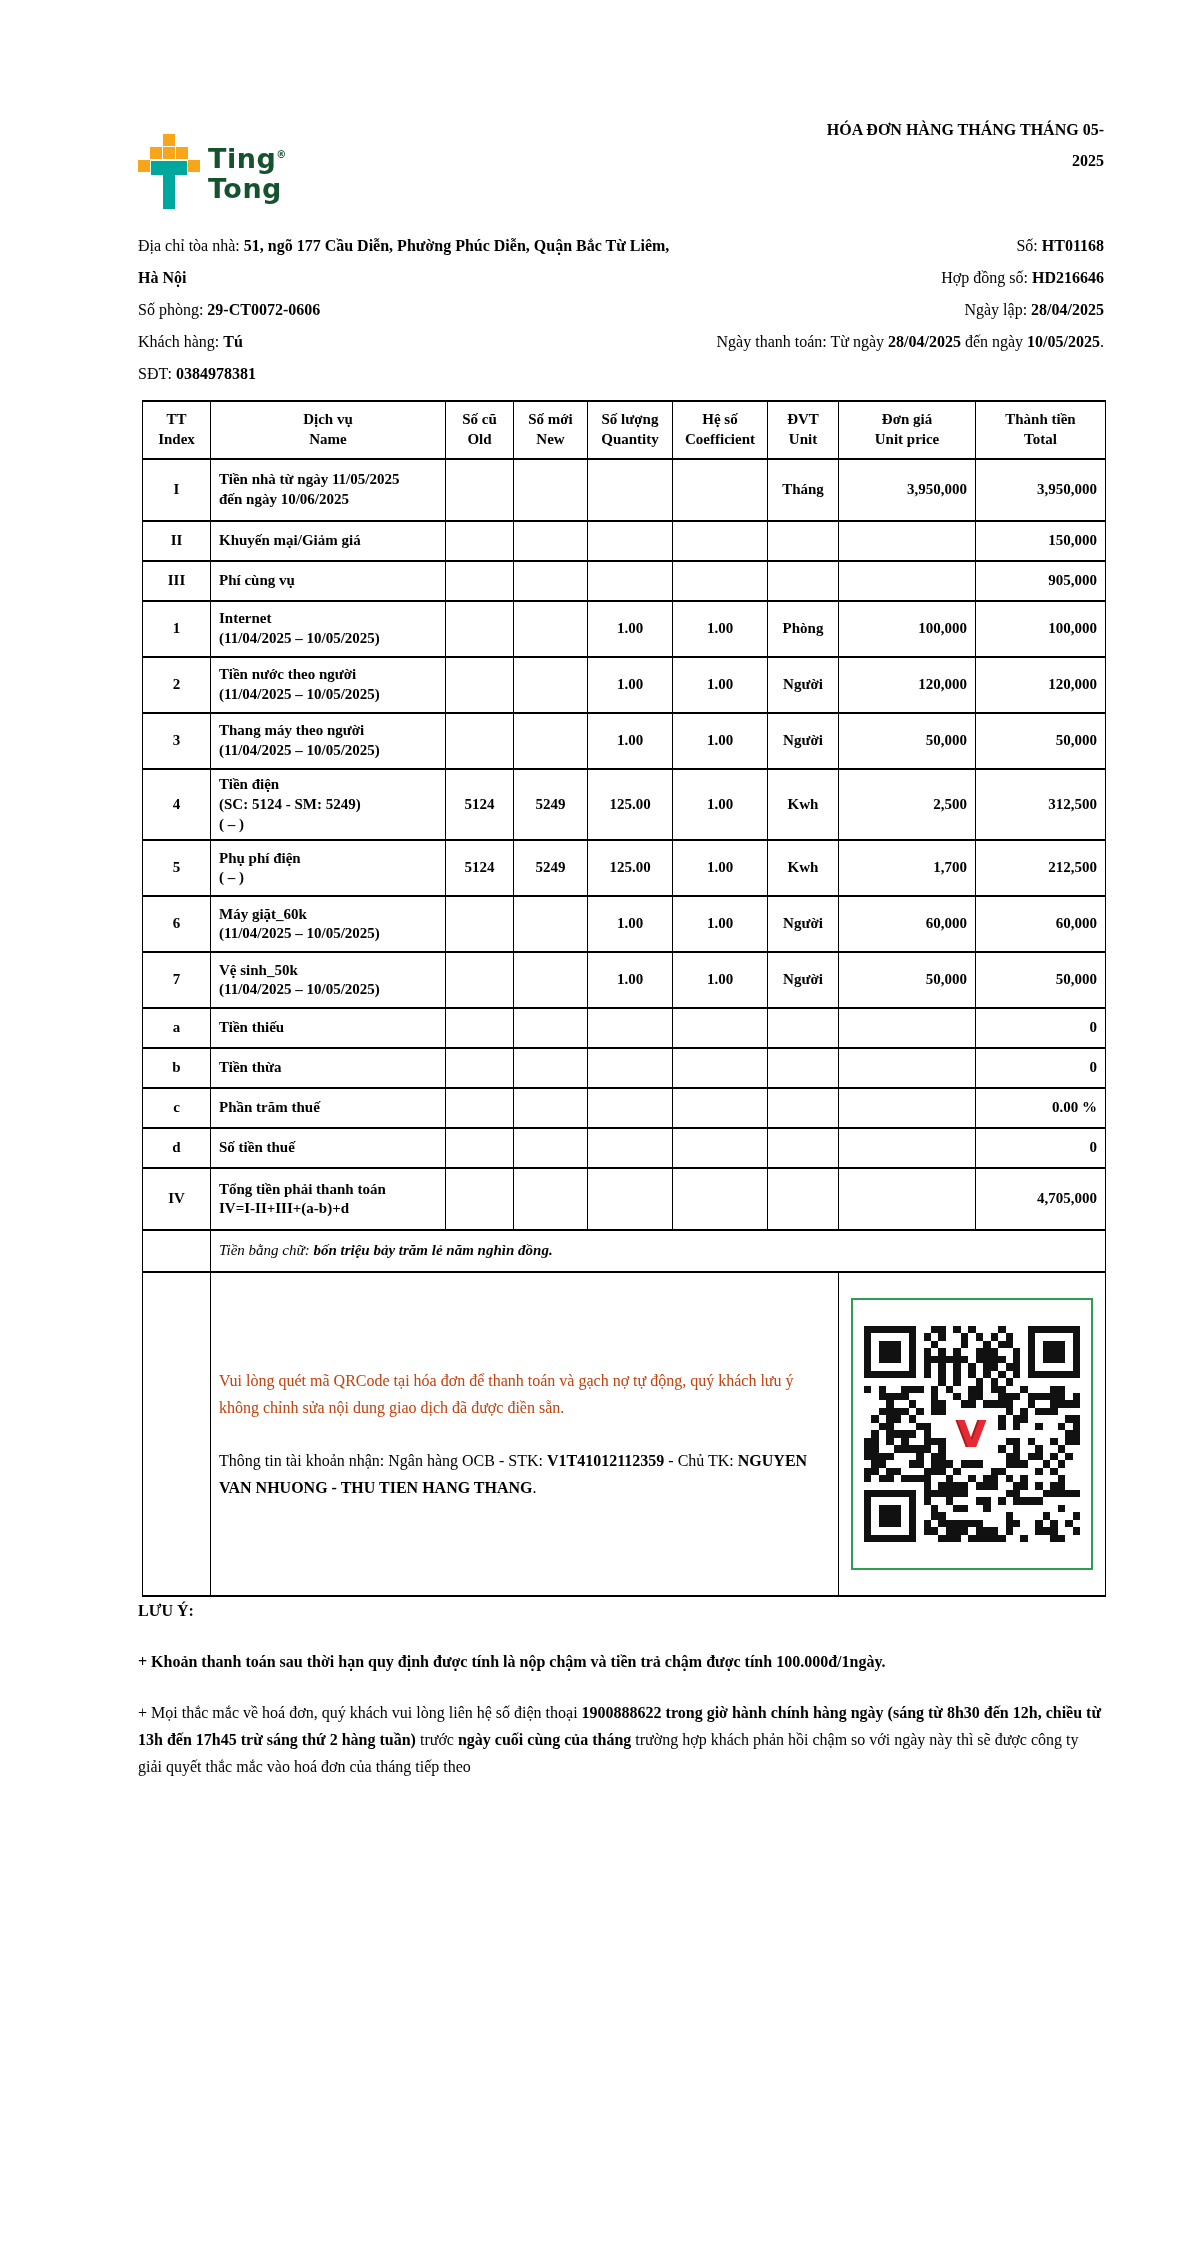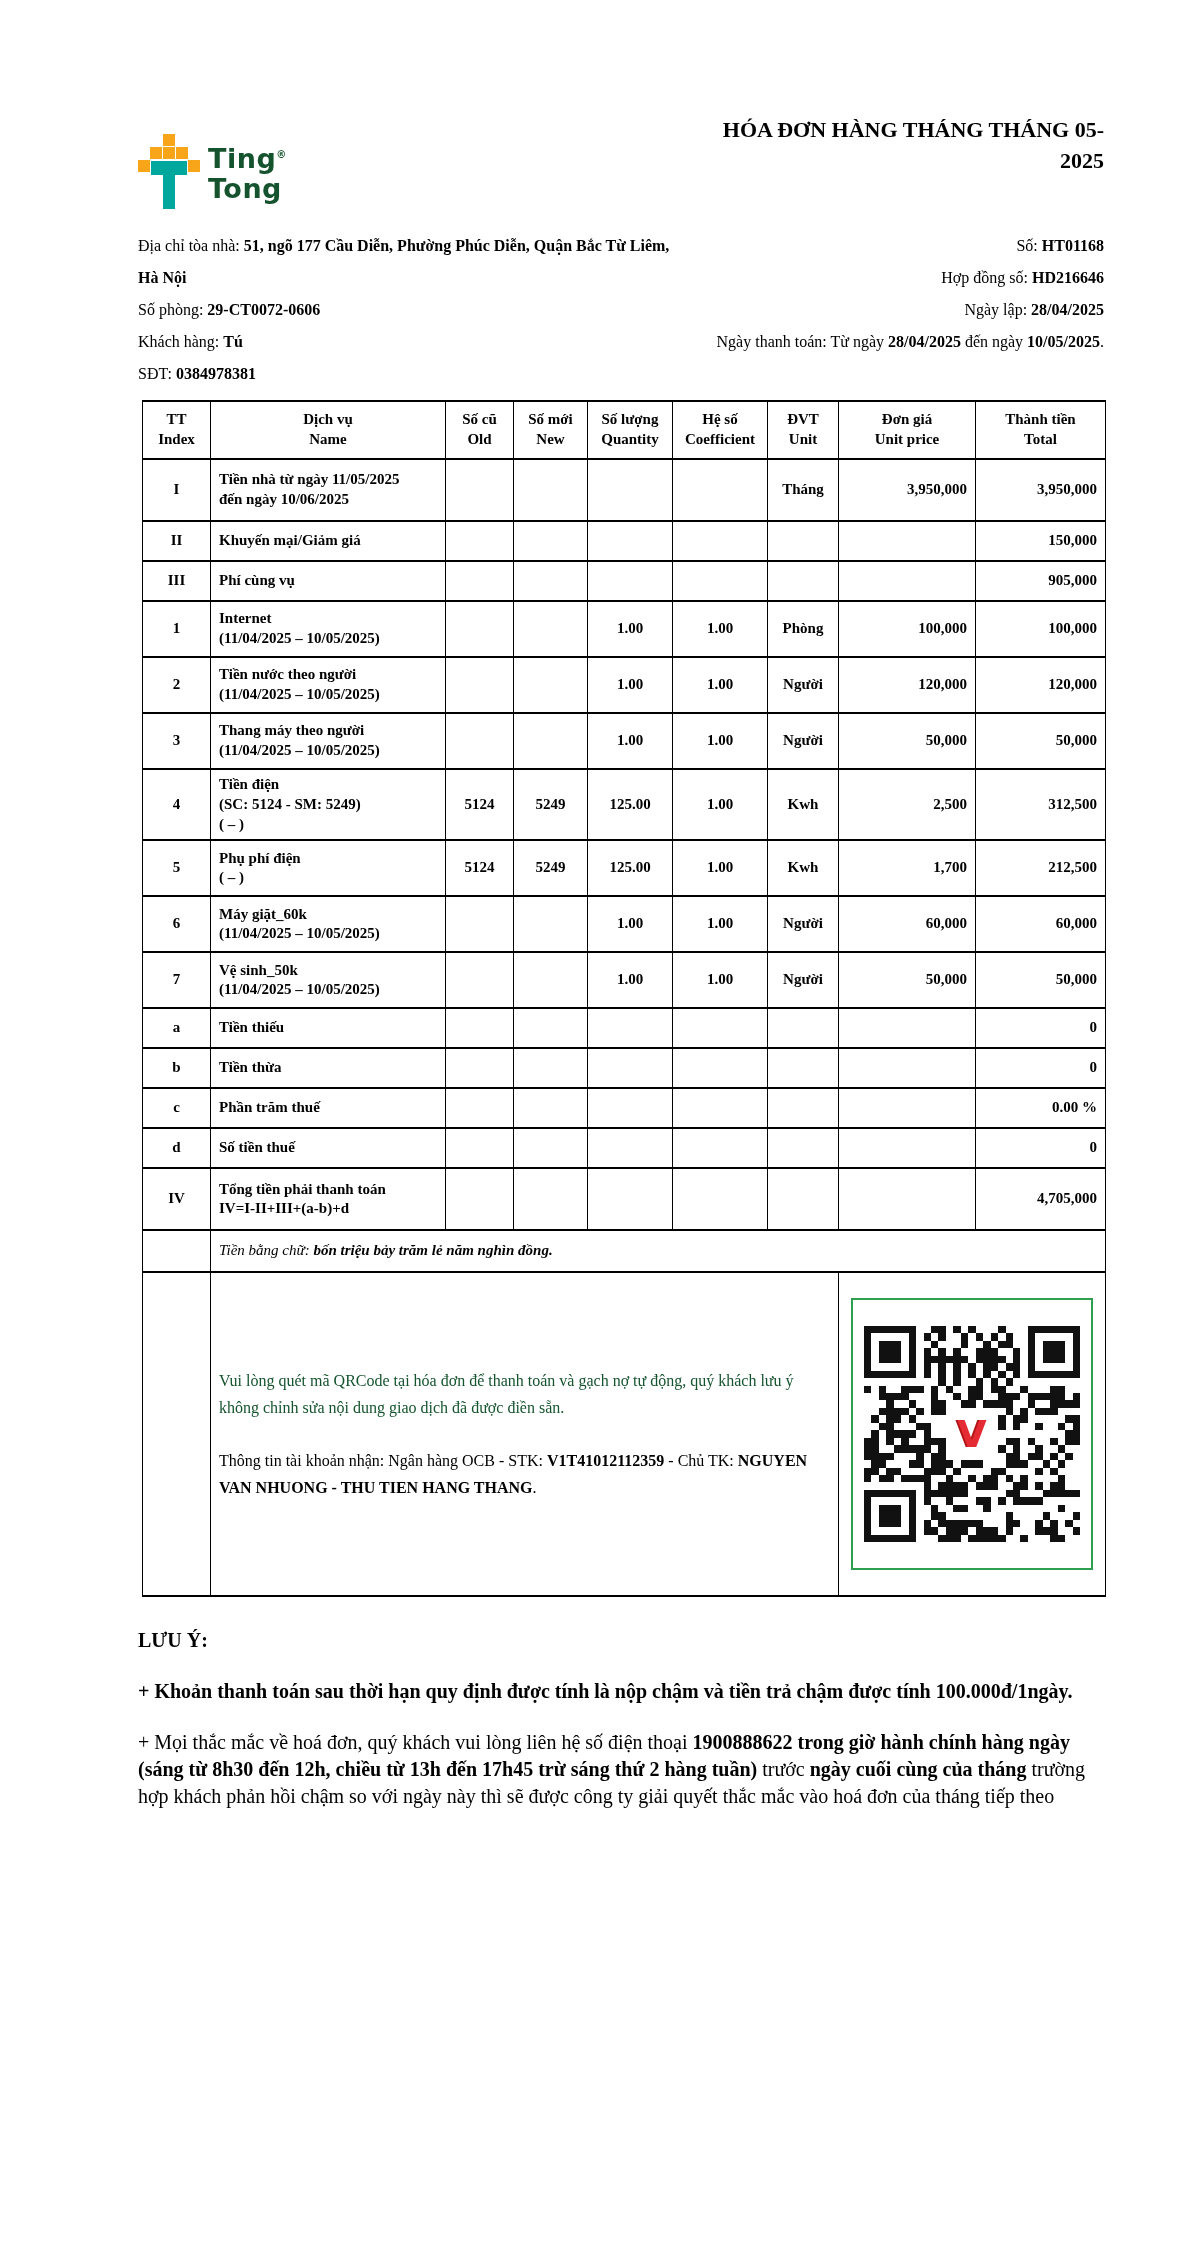--- a/index.html
+++ b/index.html
@@ -17,29 +17,29 @@
   .header{display:flex;justify-content:space-between;align-items:flex-start;padding-top:112px;}
   .logo{display:flex;align-items:flex-start;margin-top:22px;}
   .logo svg{display:block;}
   .logo-text{
     font-family:"DejaVu Sans","Liberation Sans",sans-serif;
     font-weight:bold;color:#14532d;font-size:27px;line-height:30px;
     margin-left:8px;margin-top:6px;letter-spacing:0.5px;
   }
   .logo-text .reg{font-size:10px;vertical-align:super;}
   .title{
-    text-align:right;font-weight:bold;font-size:22px;line-height:31px;
+    text-align:right;font-weight:bold;font-size:16px;line-height:31px;
     margin-top:2px;max-width:520px;
   }
   
   .info{display:flex;justify-content:space-between;margin-top:20px;font-size:16px;}
   .info-left{width:540px;line-height:32px;}
   .info-right{flex:1;text-align:right;line-height:32px;}
   .b{font-weight:bold;}
-  .red{color:#14532d;}
+  .red{color:#c2410c;}
   
   table.invoice{
     border-collapse:collapse;table-layout:fixed;
     width:963px;margin-left:4px;margin-top:10px;
     font-size:15px;font-weight:bold;
   }
   table.invoice th, table.invoice td{
     border:1px solid #000;border-top-width:2px;border-bottom-width:2px;
     padding:5px 8px;vertical-align:middle;line-height:1.32;
     overflow:hidden;
@@ -73,21 +73,21 @@
   .qr-wrap svg{display:block;width:216px;height:216px;}
   .qr-v{
     position:absolute;left:50%;top:50%;transform:translate(-50%,-50%);
     width:44px;height:44px;background:#fff;border-radius:8px;
     display:flex;align-items:center;justify-content:center;
     font-family:"DejaVu Sans","Liberation Sans",sans-serif;
     font-weight:bold;font-size:38px;color:#e42a33;
     text-shadow:-2px 0 0 #b01515;
   }
   
-  .notes{margin-top:30px;font-size:20px;}
+  .notes{font-size:16px;}
   .notes p{margin:0 0 24px 0;line-height:27px;}
   .notes-heading{font-weight:bold;}
   .note-bold{font-weight:bold;}
   .closing{font-weight:bold;max-width:930px;}
 </style>
 </head>
 <body>
 
 <div class="page">
   <div class="content">

